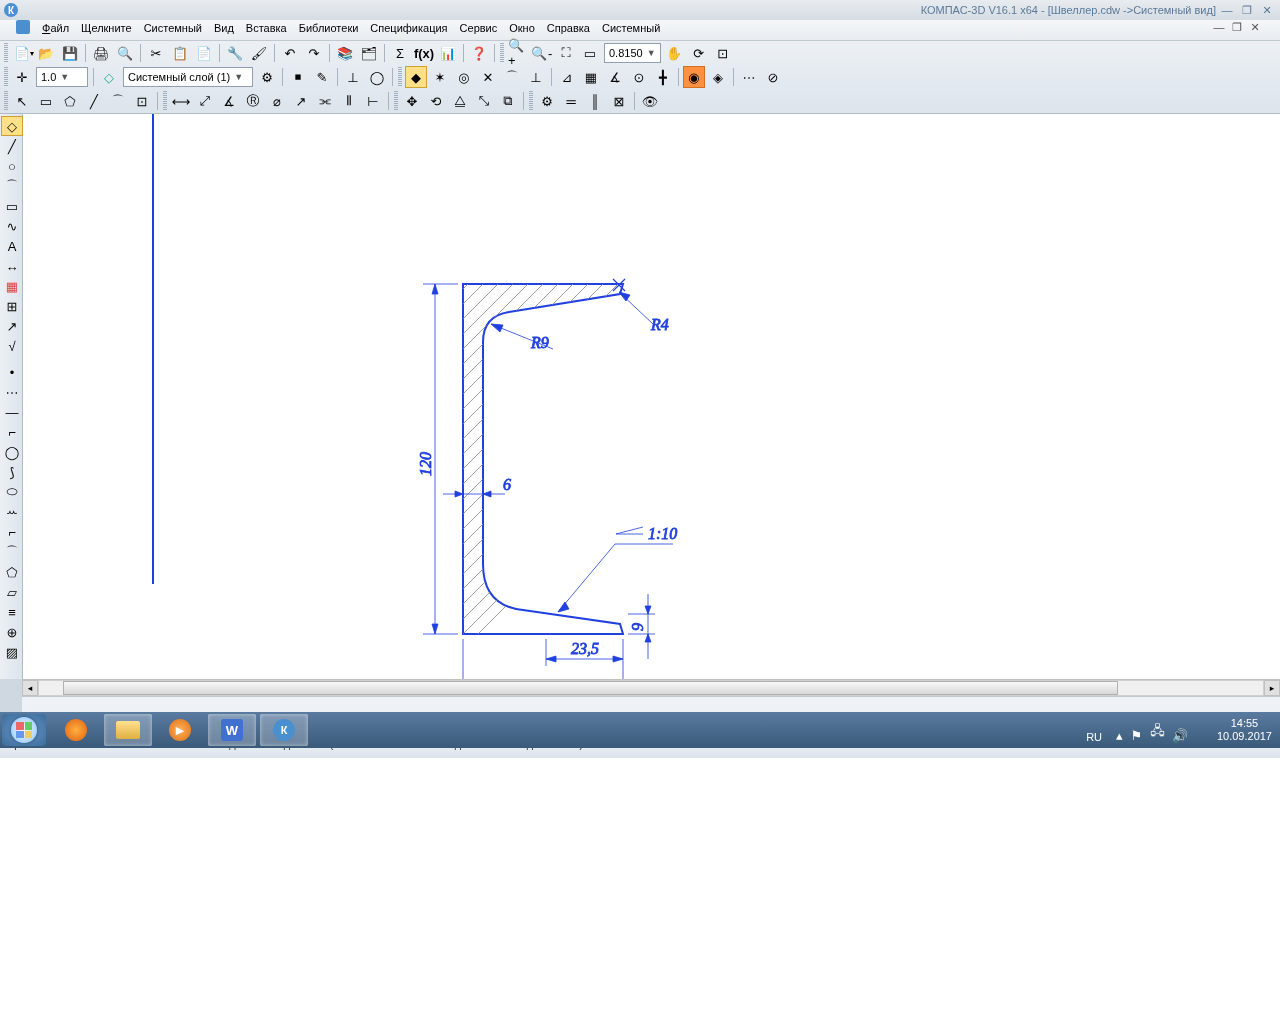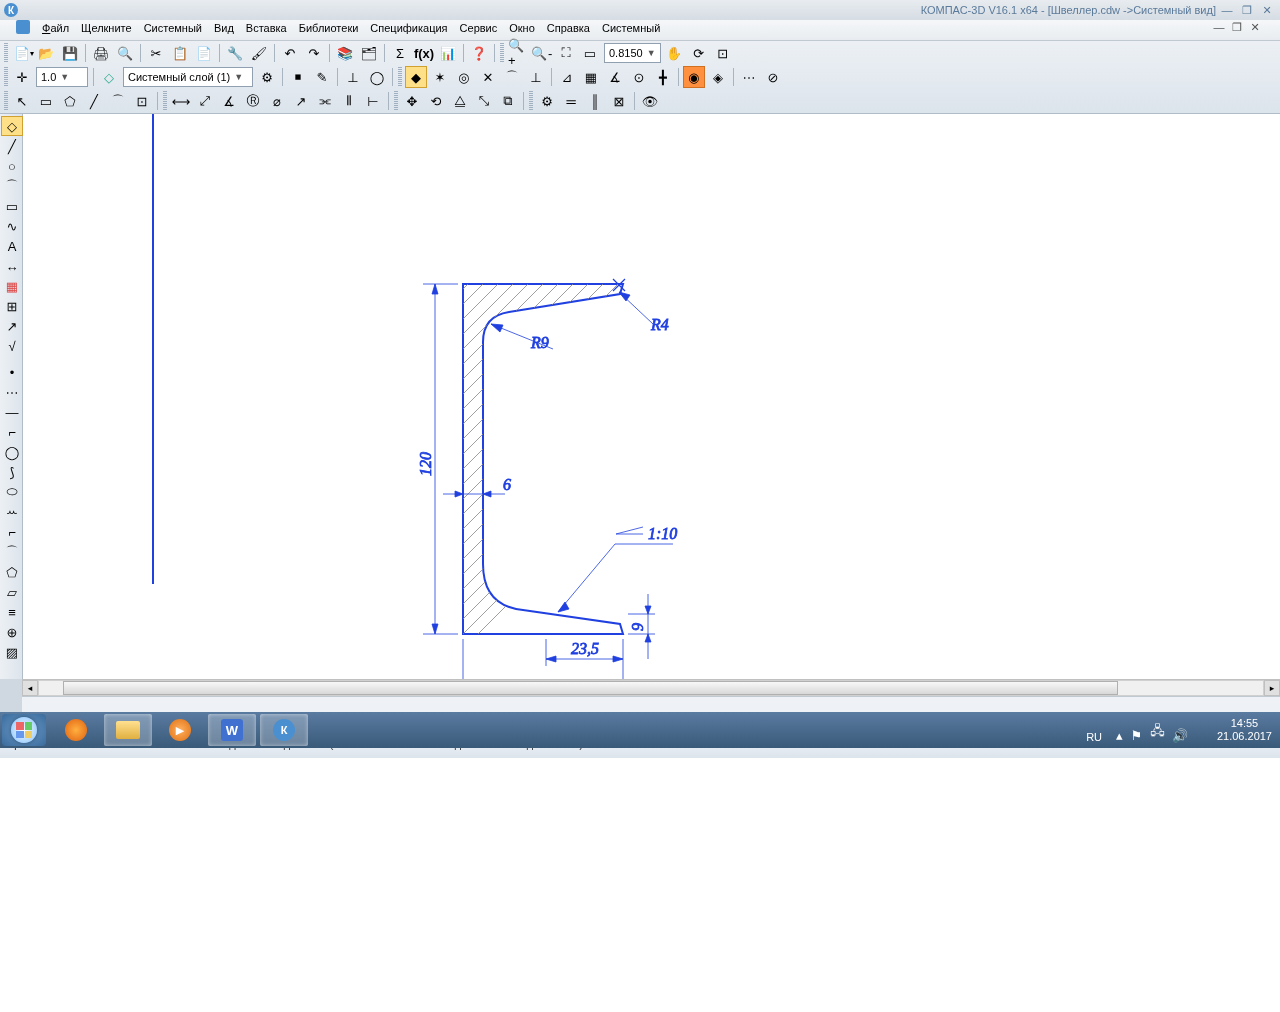--- a/index.html
+++ b/index.html
@@ -367,18 +367,18 @@
       <span style="width:22px;height:22px;border-radius:50%;background:#4a90d0;display:flex;align-items:center;justify-content:center;color:#fff;font-weight:bold">К</span>
     </div>
   <div class="tray">
     <span class="tray-lang">RU</span>
     <span class="tray-ico">▴</span>
     <span class="tray-ico">⚑</span>
     <span class="tray-ico">🖧</span>
     <span class="tray-ico">🔊</span>
     <div class="tray-clock">
       <div>14:55</div>
-      <div>21.06.2017</div>
+      <div>10.09.2017</div>
     </div>
   </div>
 </div>
 
 <div class="whitespace"></div>
 
 </body></html>

